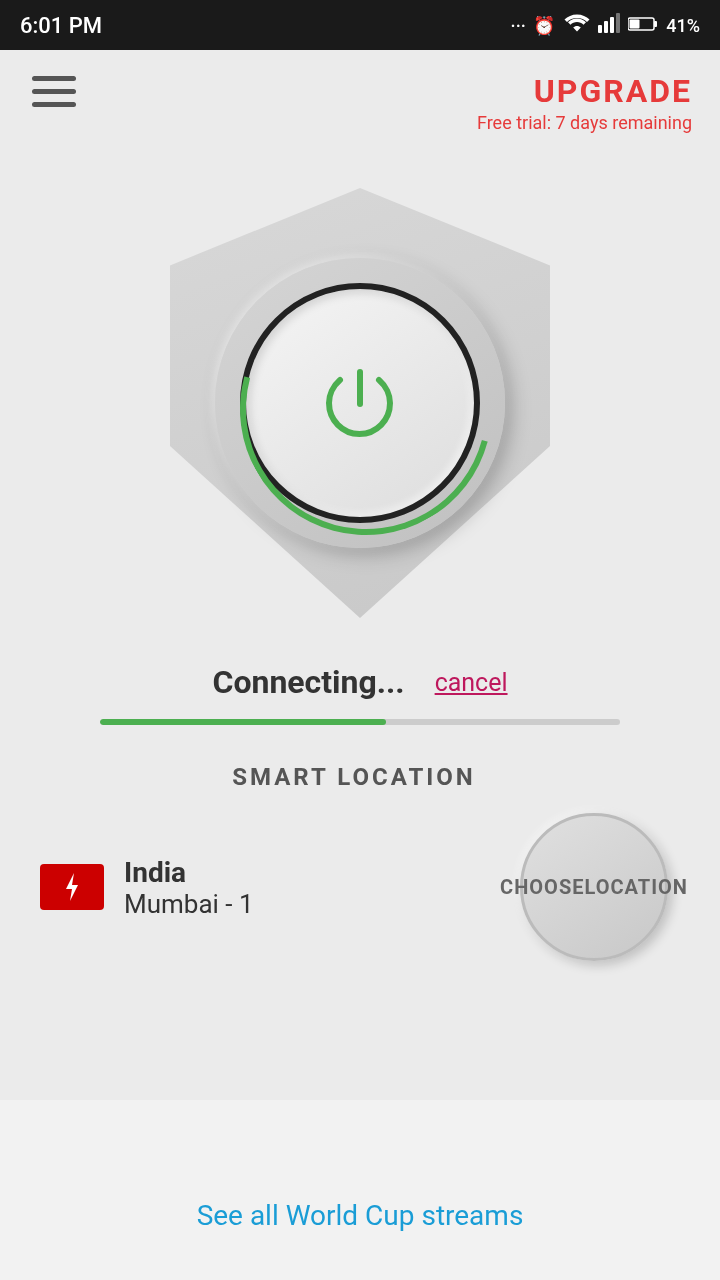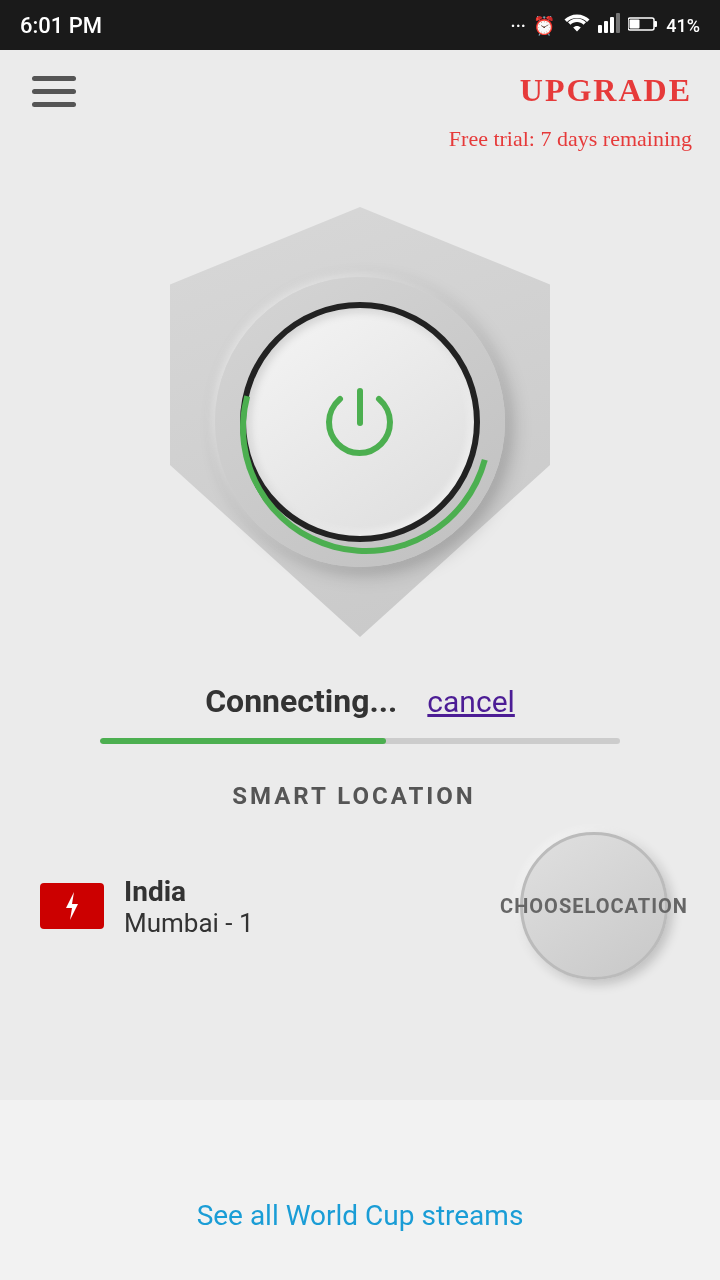--- a/index.html
+++ b/index.html
@@ -56,32 +56,31 @@
     }
     .hamburger span {
       display: block;
       width: 44px;
       height: 5px;
       background: #555;
       border-radius: 3px;
     }
     .upgrade-section {
       text-align: right;
-      font-family: Liberation Serif, serif;
     }
     .upgrade-text {
       font-size: 32px;
       font-weight: 700;
       color: #e63a3a;
       letter-spacing: 2px;
     }
     .trial-text {
-      font-size: 22px;
+      font-size: 18px;
       color: #e63a3a;
-      margin-top: 17px;
+      margin-top: 2px;
     }
 
     
     .power-section {
       display: flex;
       justify-content: center;
       align-items: center;
       padding: 30px 0 20px 0;
       position: relative;
     }
@@ -163,22 +162,22 @@
       align-items: center;
       gap: 30px;
       margin-bottom: 18px;
     }
     .connecting-text {
       font-size: 32px;
       font-weight: 700;
       color: #333;
     }
     .cancel-text {
-      font-size: 30px;
-      color: #4c1d95;
+      font-size: 25px;
+      color: #be185d;
       text-decoration: underline;
       cursor: pointer;
     }
     .progress-bar-container {
       width: 520px;
       height: 6px;
       background: #ccc;
       border-radius: 3px;
       margin: 0 auto;
       overflow: hidden;

